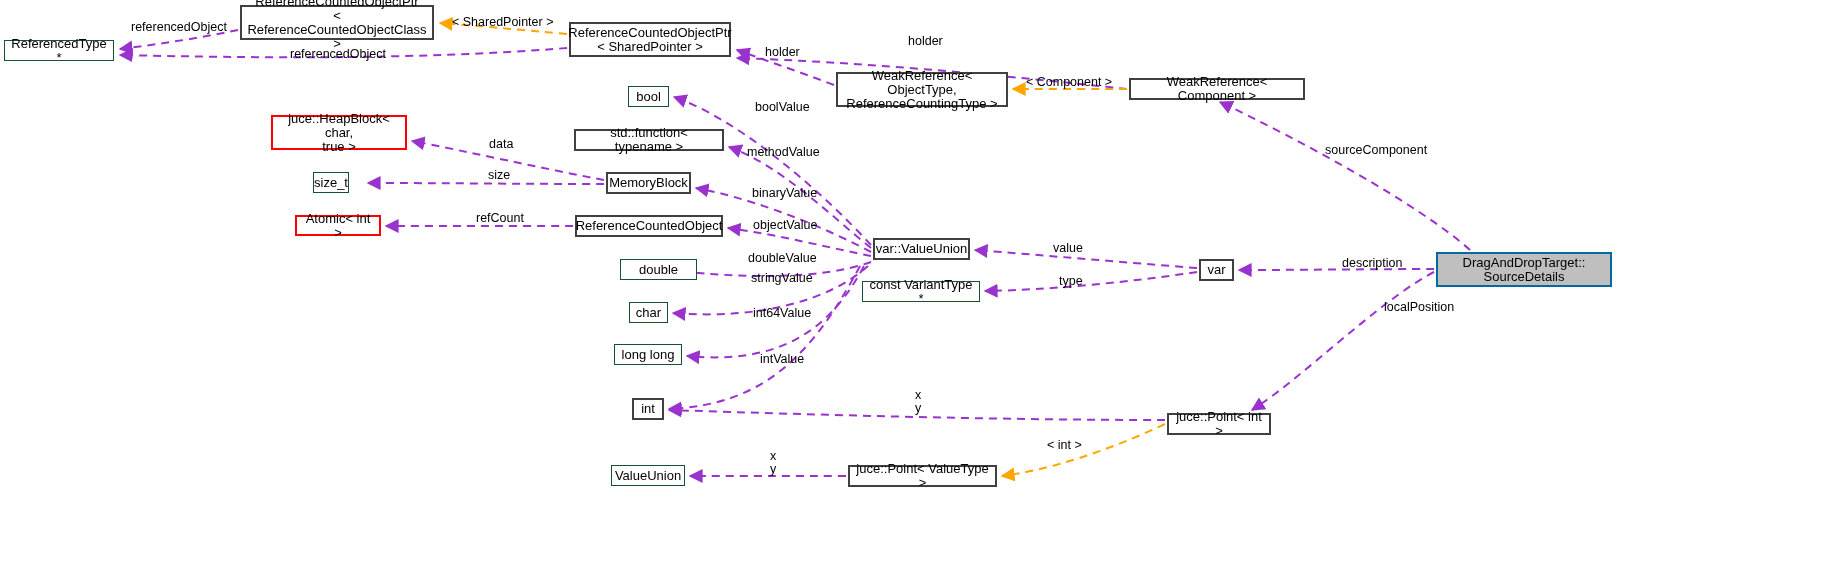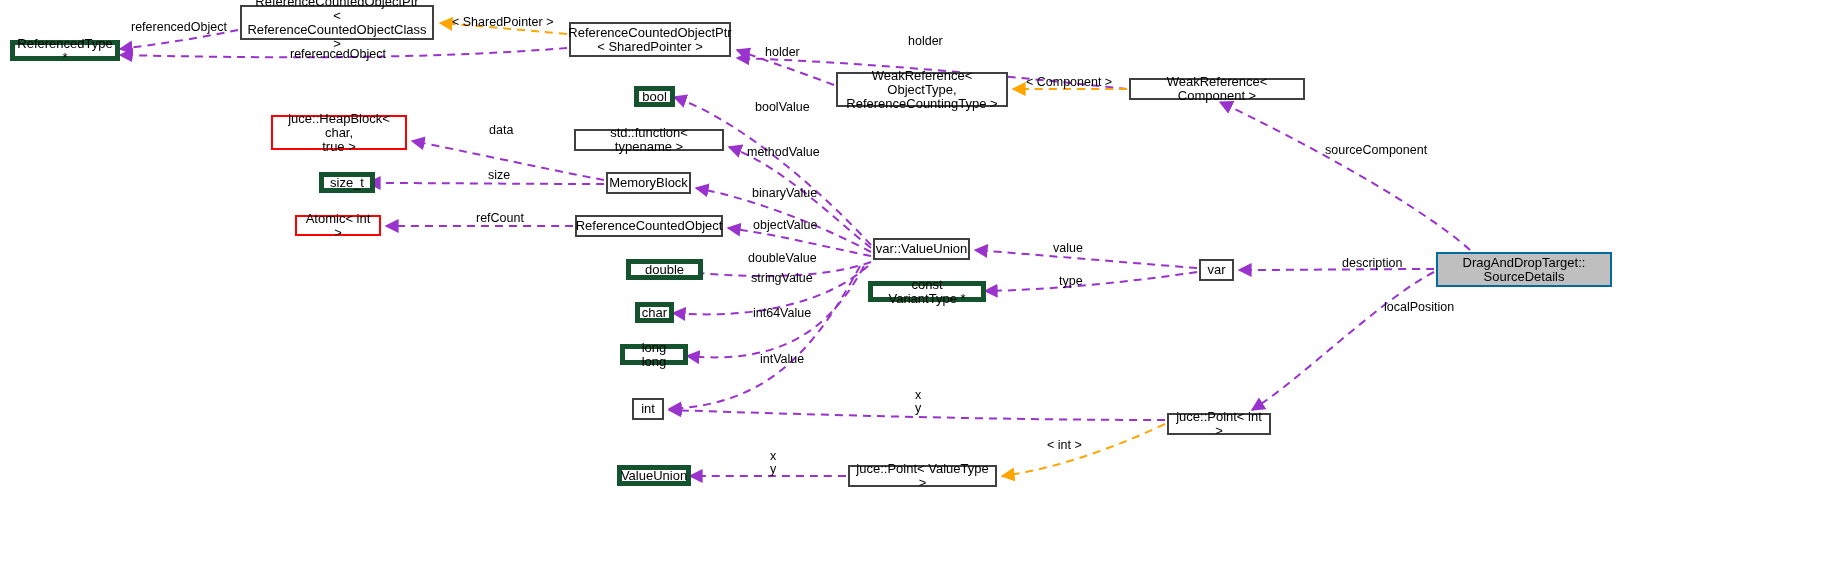--- a/index.html
+++ b/index.html
@@ -31,22 +31,21 @@
     justify-content: center;
     text-align: center;
     background: #ffffff;
     font-size: 13px;
     line-height: 14px;
     color: #000000;
     white-space: pre-line;
     padding: 1px 4px;
   }
   .node.plain {
-    border: 5px solid #14532d;
-    margin-left: 6px;
+    border: 1px solid #14532d;
   }
   .node.solid {
     border: 2px solid #404040;
   }
   .node.highlight {
     border: 2px solid #ff0000;
   }
   .node.root {
     border: 2px solid #0369a1;
     background: #bfbfbf;
@@ -121,21 +120,21 @@
 
   <div class="node solid" style="left:1129px; top:78px; width:176px; height:22px;">WeakReference&lt; Component &gt;</div>
 
   <div class="node plain" style="left:628px; top:86px; width:41px; height:21px;">bool</div>
 
   <div class="node highlight" style="left:271px; top:115px; width:136px; height:35px;">juce::HeapBlock&lt; char,
 true &gt;</div>
 
   <div class="node solid" style="left:574px; top:129px; width:150px; height:22px;">std::function&lt; typename &gt;</div>
 
-  <div class="node plain" style="left:313px; top:172px; width:56px; height:21px;">size_t</div>
+  <div class="node plain" style="left:313px; top:172px; width:36px; height:21px;">size_t</div>
 
   <div class="node solid" style="left:606px; top:172px; width:85px; height:22px;">MemoryBlock</div>
 
   <div class="node highlight" style="left:295px; top:215px; width:86px; height:21px;">Atomic&lt; int &gt;</div>
 
   <div class="node solid" style="left:575px; top:215px; width:148px; height:22px;">ReferenceCountedObject</div>
 
   <div class="node solid" style="left:873px; top:238px; width:97px; height:22px;">var::ValueUnion</div>
 
   <div class="node solid" style="left:1199px; top:259px; width:35px; height:22px;">var</div>
@@ -159,21 +158,21 @@
 
   <div class="node solid" style="left:848px; top:465px; width:149px; height:22px;">juce::Point&lt; ValueType &gt;</div>
 
   <div class="edge-label" style="left:131px; top:21px;">referencedObject</div>
   <div class="edge-label" style="left:452px; top:16px;">&lt; SharedPointer &gt;</div>
   <div class="edge-label" style="left:290px; top:48px;">referencedObject</div>
   <div class="edge-label" style="left:765px; top:46px;">holder</div>
   <div class="edge-label" style="left:908px; top:35px;">holder</div>
   <div class="edge-label" style="left:1026px; top:76px;">&lt; Component &gt;</div>
   <div class="edge-label" style="left:755px; top:101px;">boolValue</div>
-  <div class="edge-label" style="left:489px; top:124px;text-align:right;">data</div>
+  <div class="edge-label" style="left:489px; top:138px;text-align:right;">data</div>
   <div class="edge-label" style="left:747px; top:146px;">methodValue</div>
   <div class="edge-label" style="left:1325px; top:144px;">sourceComponent</div>
   <div class="edge-label" style="left:488px; top:169px;">size</div>
   <div class="edge-label" style="left:752px; top:187px;">binaryValue</div>
   <div class="edge-label" style="left:476px; top:212px;">refCount</div>
   <div class="edge-label" style="left:753px; top:219px;">objectValue</div>
   <div class="edge-label" style="left:1053px; top:242px;">value</div>
   <div class="edge-label" style="left:1342px; top:257px;">description</div>
   <div class="edge-label" style="left:748px; top:252px;">doubleValue</div>
   <div class="edge-label" style="left:751px; top:272px;">stringValue</div>

